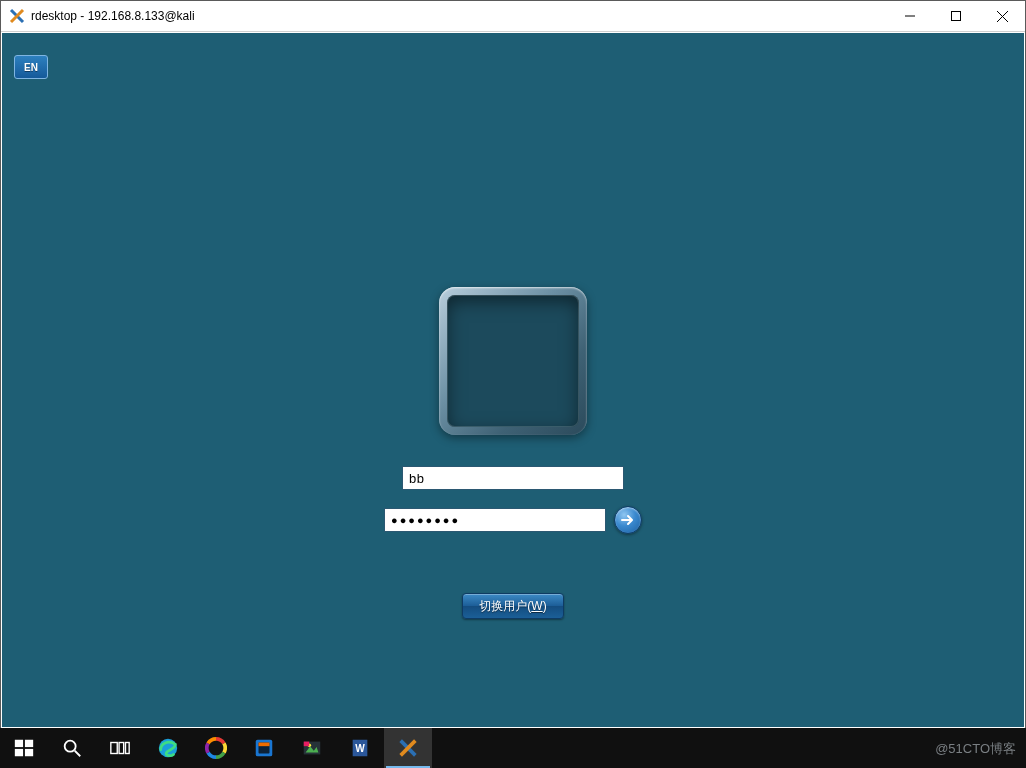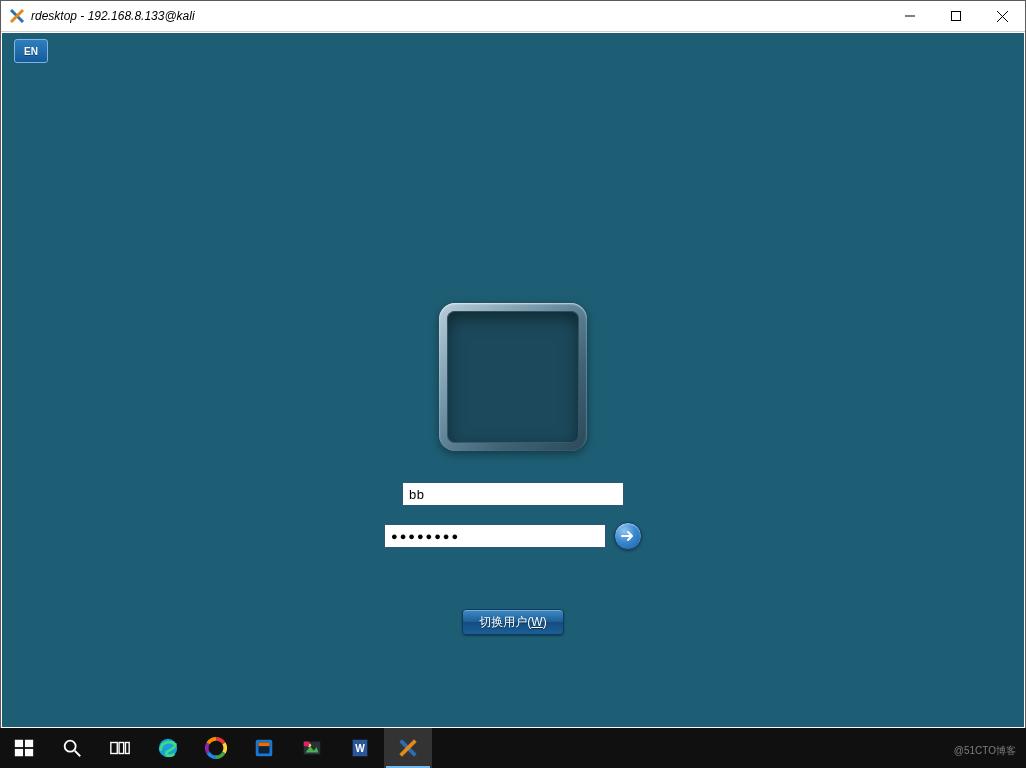--- a/index.html
+++ b/index.html
@@ -1,41 +1,41 @@
 <!DOCTYPE html>
 <html><head>
   <meta charset="utf-8">
   <style>
     * { margin: 0; padding: 0; box-sizing: border-box; }
     html, body { width: 1026px; height: 768px; overflow: hidden; font-family: "Segoe UI", Tahoma, sans-serif; background: #fff; }
 
     
     .win-window { position: absolute; left: 0; top: 0; width: 1026px; height: 729px; background: #fff; border: 1px solid #5a5a5a; }
-    .titlebar { height: 31px; background: #fff; display: flex; align-items: center; border-bottom: 1px solid #d0d0d0; font-style: italic; }
+    .titlebar { height: 31px; background: #fff; display: flex; align-items: center; border-bottom: 1px solid #d0d0d0; }
     .titlebar-icon { width: 16px; height: 16px; margin: 0 6px 0 8px; }
     .title-text { font-size: 12px; color: #000; flex: 0 0 auto; }
     .title-spacer { flex: 1; }
     .win-btn { width: 46px; height: 31px; display: flex; align-items: center; justify-content: center; color: #000; }
     .win-btn svg { width: 10px; height: 10px; }
     .win-btn.close svg { width: 11px; height: 11px; }
 
     
     .session { position: absolute; left: 1px; right: 1px; top: 32px; bottom: 1px; background: #1e5e74; }
     .lang-badge {
-      position: absolute; left: 12px; top: 6px;
+      position: absolute; left: 12px; top: 22px;
       width: 34px; height: 24px;
       background: linear-gradient(#2d80bf, #155a9a);
       border: 1px solid #7fb5e2;
       border-radius: 3px;
       color: #fff; font-size: 10px; font-weight: bold;
       display: flex; align-items: center; justify-content: center;
       text-shadow: 0 1px 0 rgba(0,0,0,.4);
     }
 
-    .login-stack { position: absolute; left: 50%; top: 270px; transform: translateX(-50%); display: flex; flex-direction: column; align-items: center; }
+    .login-stack { position: absolute; left: 50%; top: 254px; transform: translateX(-50%); display: flex; flex-direction: column; align-items: center; }
 
     .avatar-tile {
       width: 148px; height: 148px;
       border-radius: 16px;
       padding: 8px;
       background: linear-gradient(135deg, #b9cedc 0%, #6c90a4 40%, #3f6275 70%, #2b4a5b 100%);
       box-shadow: 0 3px 10px rgba(0,0,0,.4), inset 0 1px 2px rgba(255,255,255,.7);
     }
     .avatar-inner {
       width: 100%; height: 100%;
@@ -82,21 +82,21 @@
       display: flex; align-items: center; justify-content: center; text-align: center;
     }
     .switch-u { text-decoration: underline; }
 
     
     .taskbar { position: absolute; left: 0; right: 0; bottom: 0; height: 40px; background: #101010; display: flex; align-items: stretch; }
     .tb-item { width: 48px; display: flex; align-items: center; justify-content: center; position: relative; }
     .tb-item.active { background: #333; }
     .tb-item.active::after { content:""; position:absolute; left:2px; right:2px; bottom:0; height:2px; background:#76b9ed; }
     .tb-icon { width: 22px; height: 22px; }
-    .watermark { position: absolute; right: 10px; bottom: 10px; color: #7a7f83; font-size: 10px; font-family: Arial, "Microsoft YaHei", sans-serif; pointer-events: none; }
+    .watermark { position: absolute; right: 10px; bottom: 10px; color: #7a7f83; font-size: 13px; font-family: Arial, "Microsoft YaHei", sans-serif; pointer-events: none; }
   </style>
 </head>
 <body>
 
 <div class="win-window">
   <div class="titlebar">
     <svg class="titlebar-icon" viewBox="0 0 16 16">
       <line x1="2" y1="2" x2="14" y2="14" stroke="#2b6fb3" stroke-width="3"></line>
       <line x1="14" y1="2" x2="2" y2="14" stroke="#e08a1e" stroke-width="3"></line>
     </svg>

